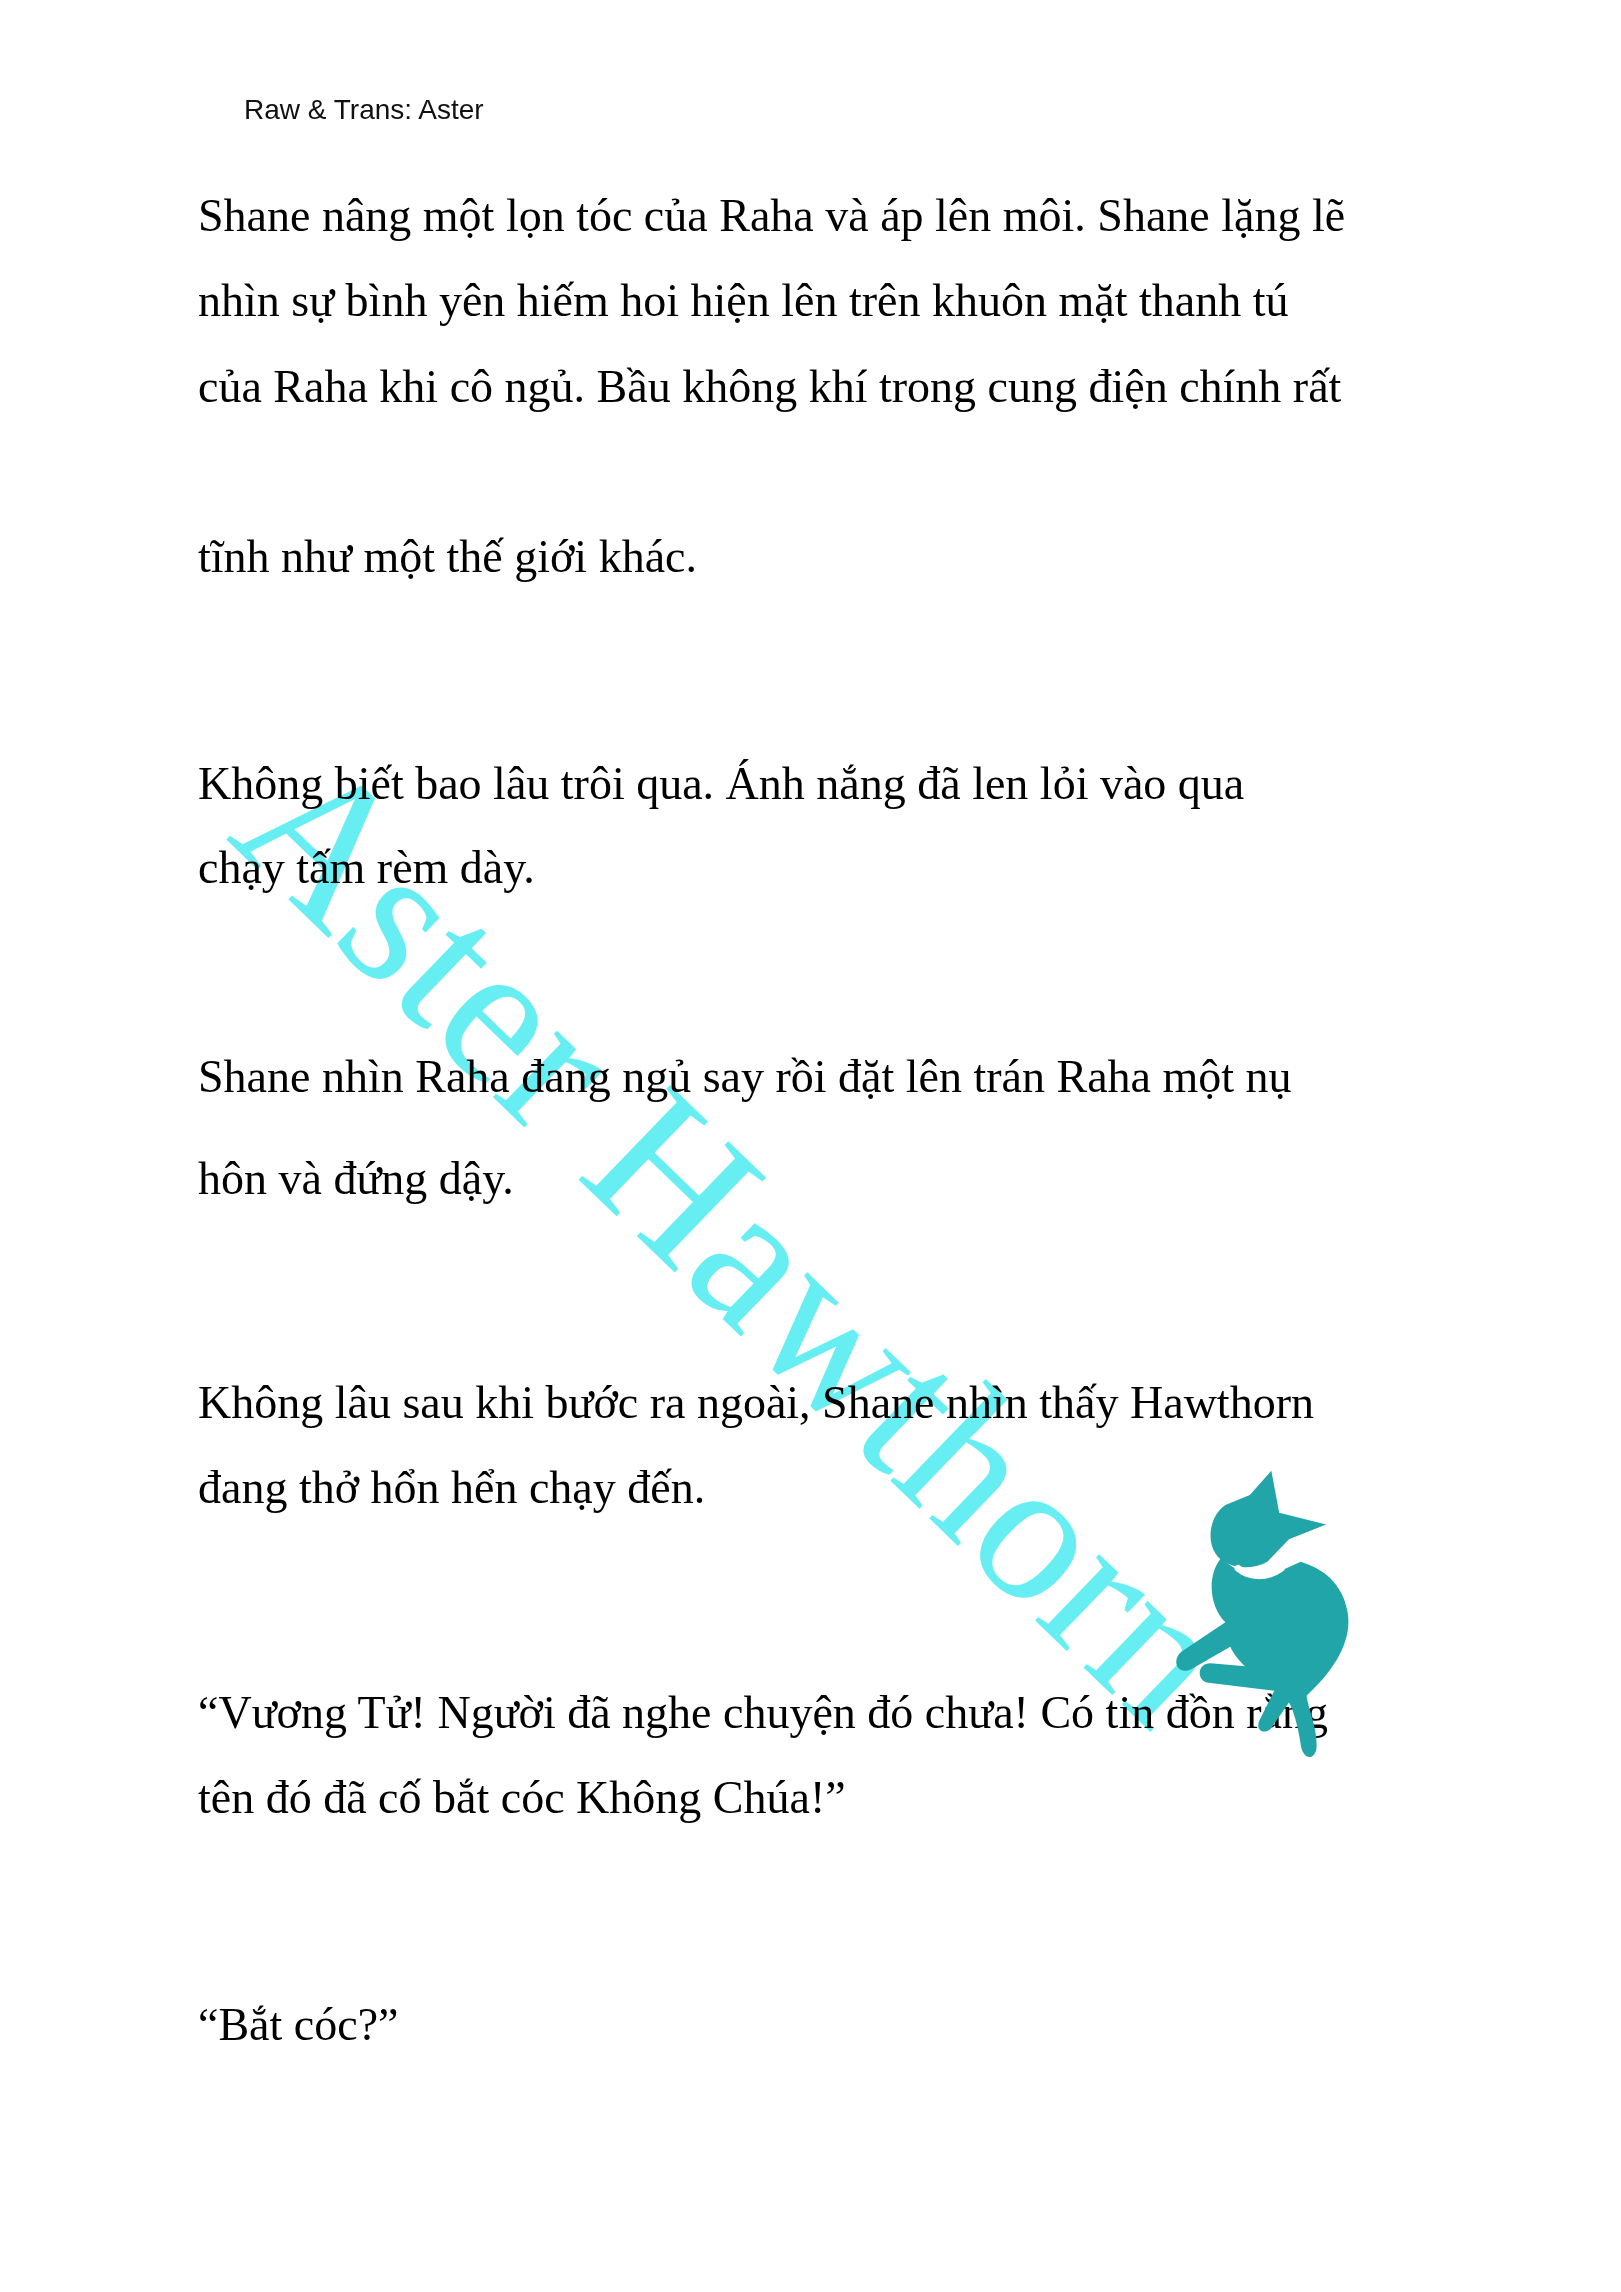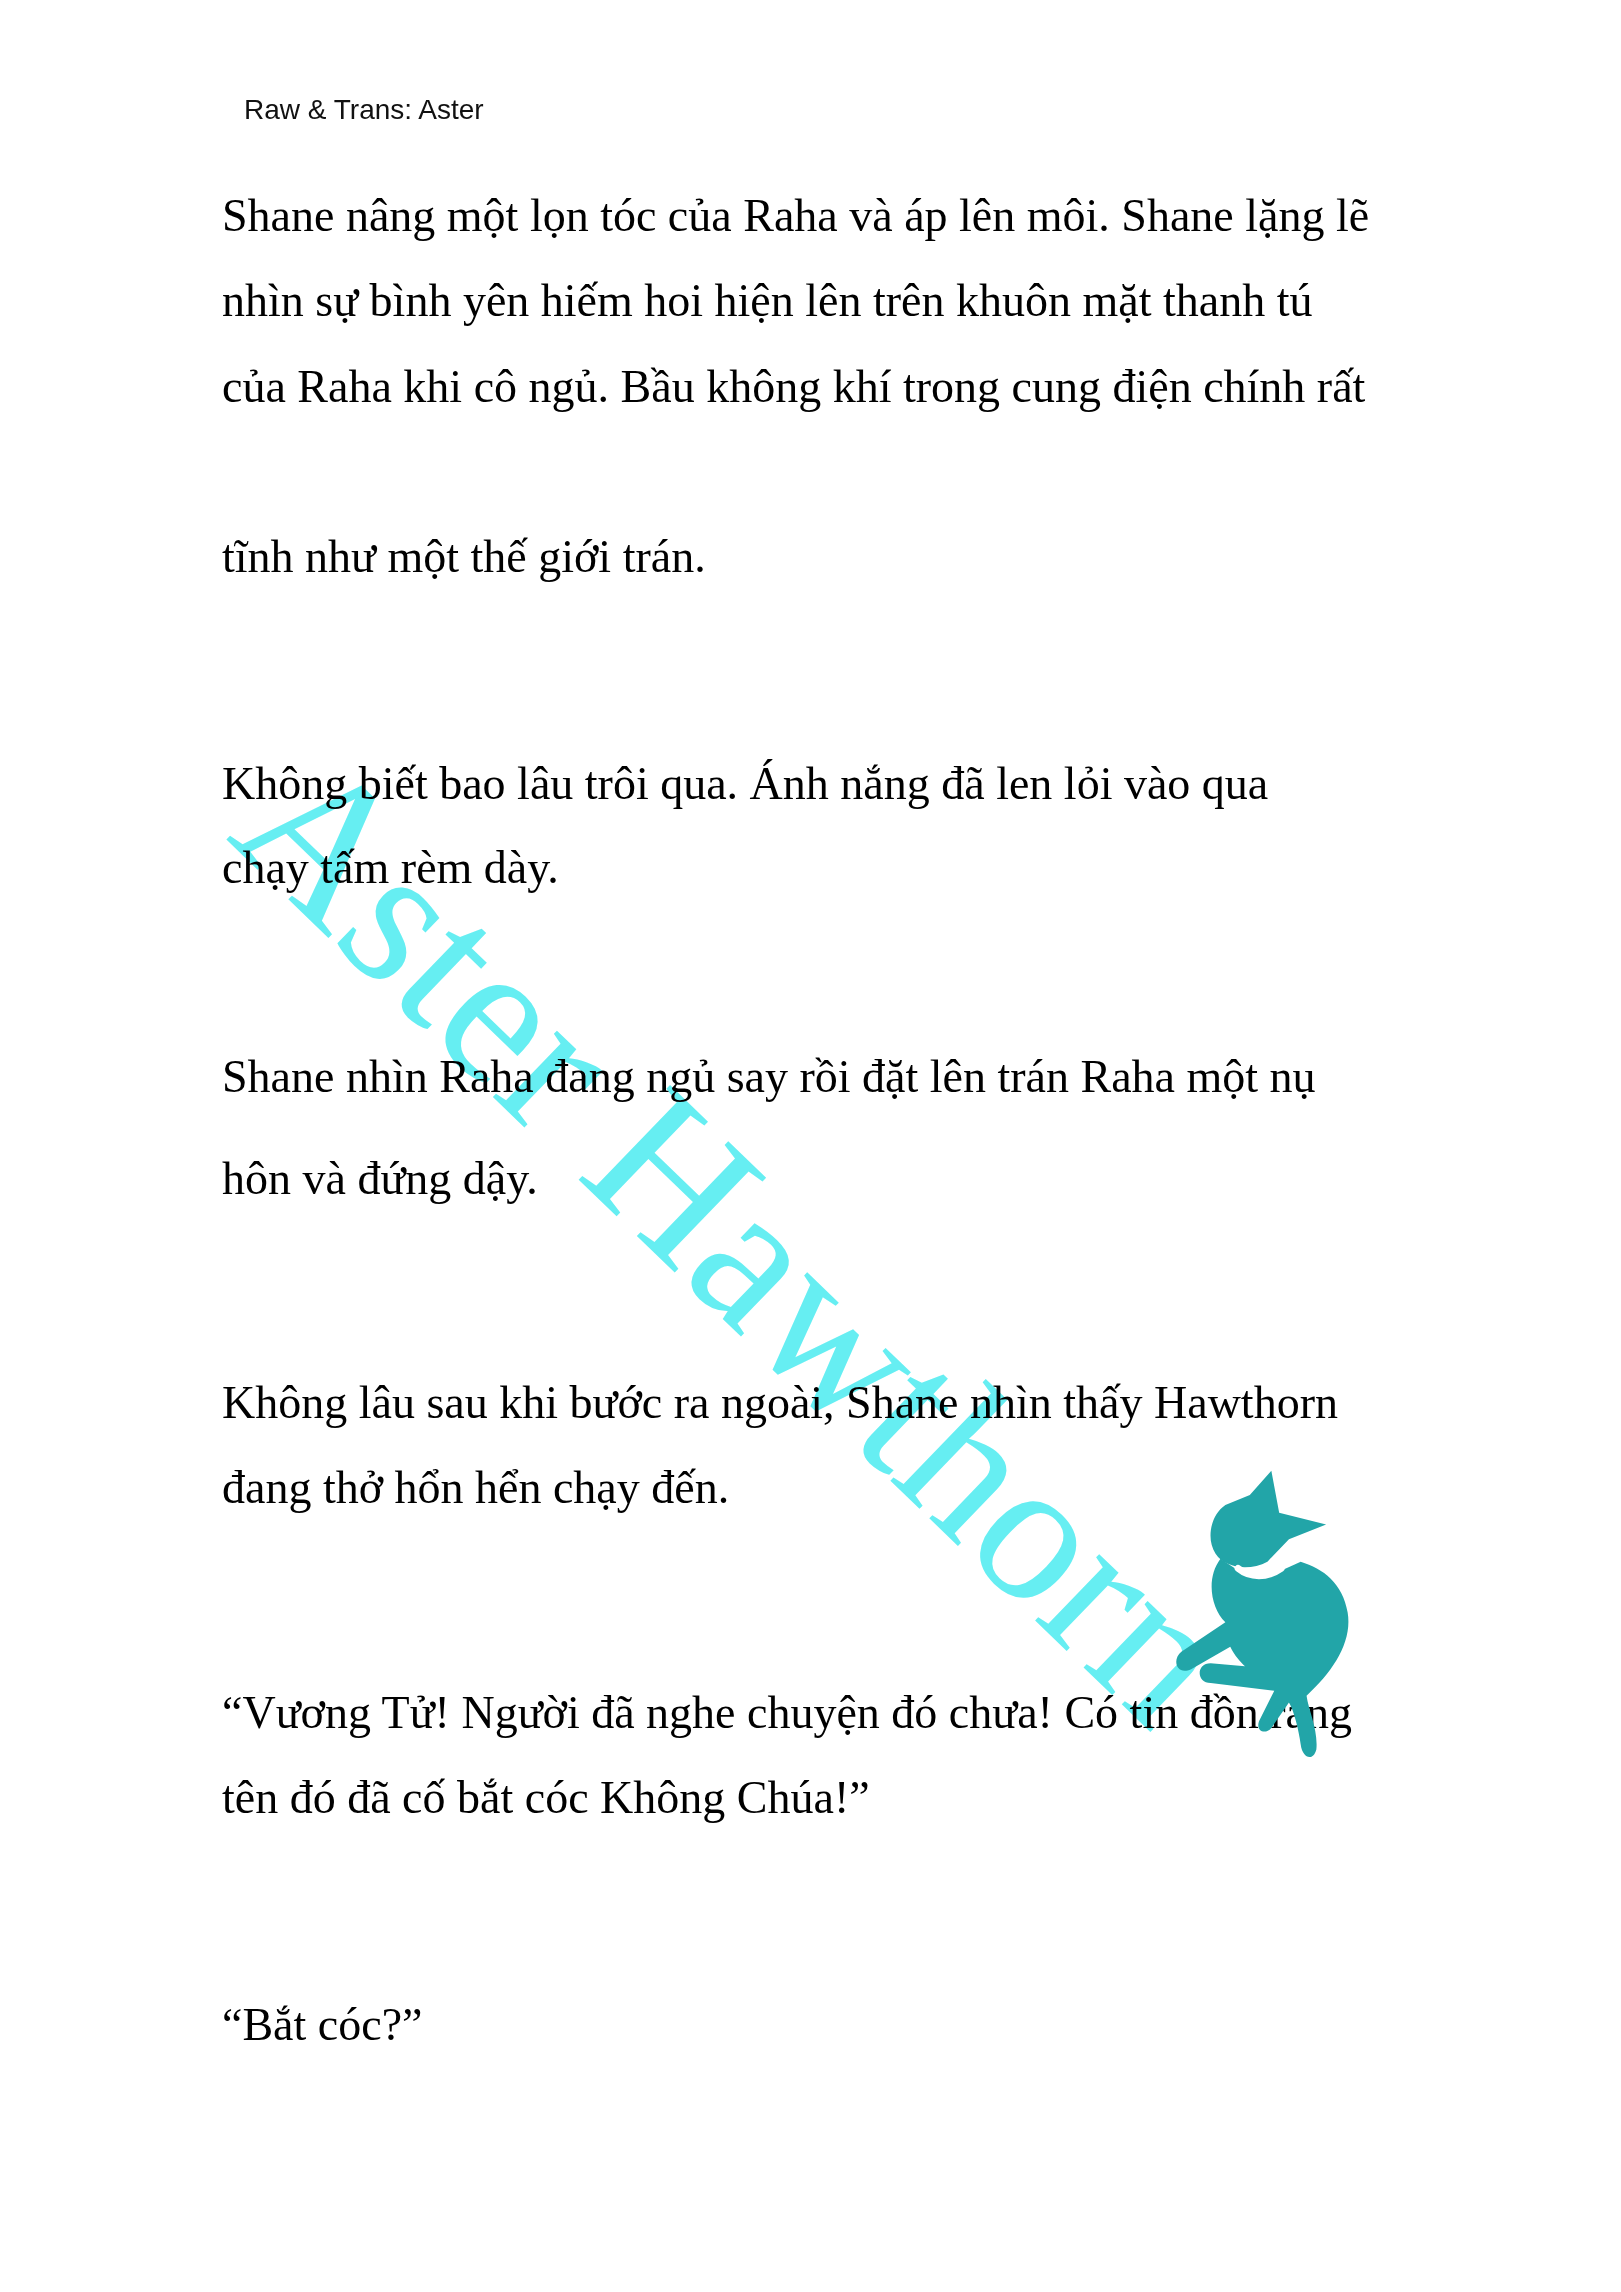--- a/index.html
+++ b/index.html
@@ -1,35 +1,35 @@
 <!DOCTYPE html>
 <html><head>
 <meta charset="utf-8">
 <style>
   html,body{margin:0;padding:0;background:#ffffff;}
   .page{position:relative;width:1621px;height:2293px;background:#ffffff;overflow:hidden;}
   .header{position:absolute;left:198px;top:94px;font-family:"Liberation Sans",sans-serif;font-size:28px;color:#111;margin-left:46px;}
-  .line{position:absolute;left:198px;font-family:"Liberation Serif",serif;font-size:46px;color:#000;white-space:nowrap;line-height:1;margin-left:24px;}
+  .line{position:absolute;left:198px;font-family:"Liberation Serif",serif;font-size:46px;color:#000;white-space:nowrap;line-height:1;}
   .watermark{position:absolute;left:147px;top:863px;font-family:"Liberation Serif",serif;font-size:201px;color:#5eeef2;white-space:nowrap;transform-origin:0 0;transform:rotate(44deg) translate(39px,-255px);opacity:0.95;pointer-events:none;z-index:1;}
   .text-layer{position:absolute;left:0;top:0;width:100%;height:100%;z-index:2;}
   .cat{position:absolute;left:1152px;top:1446px;width:225px;height:333px;z-index:3;}
 </style>
 </head>
 <body>
 
 <div class="page">
   <div class="watermark">Aster Hawthorn</div>
 
   <div class="text-layer">
     <div class="header">Raw &amp; Trans: Aster</div>
 
     <div class="line" style="top:193px">Shane nâng một lọn tóc của Raha và áp lên môi. Shane lặng lẽ</div>
     <div class="line" style="top:278px">nhìn sự bình yên hiếm hoi hiện lên trên khuôn mặt thanh tú</div>
     <div class="line" style="top:364px">của Raha khi cô ngủ. Bầu không khí trong cung điện chính rất</div>
-    <div class="line" style="top:534px">tĩnh như một thế giới trán.</div>
+    <div class="line" style="top:534px">tĩnh như một thế giới khác.</div>
 
     <div class="line" style="top:761px">Không biết bao lâu trôi qua. Ánh nắng đã len lỏi vào qua</div>
     <div class="line" style="top:845px">chạy tấm rèm dày.</div>
 
     <div class="line" style="top:1054px">Shane nhìn Raha đang ngủ say rồi đặt lên trán Raha một nụ</div>
     <div class="line" style="top:1156px">hôn và đứng dậy.</div>
 
     <div class="line" style="top:1380px">Không lâu sau khi bước ra ngoài, Shane nhìn thấy Hawthorn</div>
     <div class="line" style="top:1465px">đang thở hổn hển chạy đến.</div>
 

